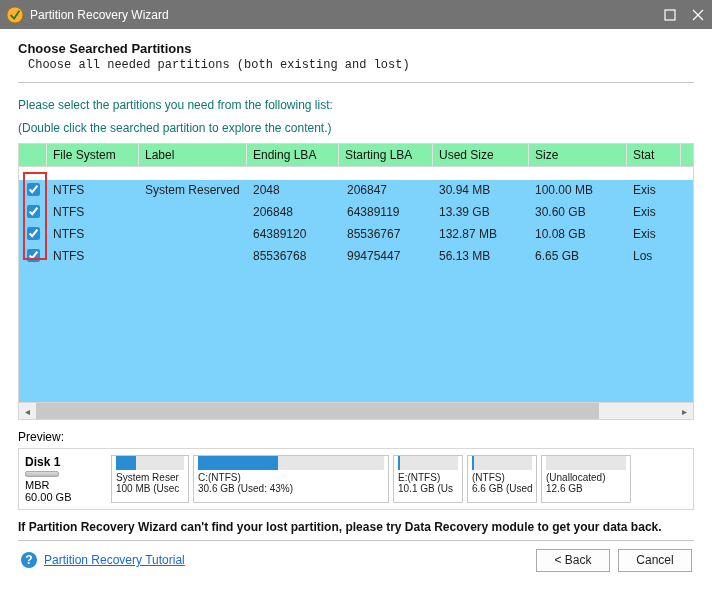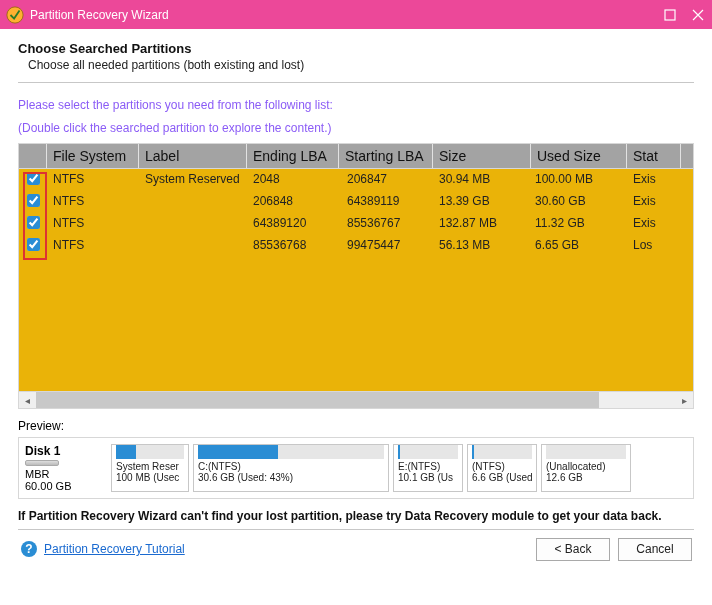--- a/index.html
+++ b/index.html
@@ -1,35 +1,35 @@
 <!DOCTYPE html>
 <html><head>
 <meta charset="utf-8">
 <style>
 * { box-sizing: border-box; margin: 0; padding: 0; font-family: "Segoe UI", Tahoma, sans-serif; }
 body { background: #fff; width: 712px; height: 605px; overflow: hidden; }
 
-.titlebar { background: #ec4899; color: #fff; height: 29px; display: flex; align-items: center; padding-left: 6px; }
+.titlebar { background: #737373; color: #fff; height: 29px; display: flex; align-items: center; padding-left: 6px; }
 .titlebar .app-icon { width: 18px; height: 18px; margin-right: 6px; }
 .titlebar .title { font-size: 12px; flex: 1; }
 .titlebar .win-btn { width: 28px; height: 29px; display: flex; align-items: center; justify-content: center; font-size: 14px; }
 .titlebar .win-btn svg { fill: none; stroke: #fff; stroke-width: 1.2; }
 
 .content { padding: 12px 18px 8px 18px; }
 
 .heading { font-weight: bold; font-size: 13px; color: #111; margin-bottom: 2px; }
-.subheading { font-size: 12px; color: #222; margin-left: 10px; }
+.subheading { font-size: 12px; color: #222; margin-left: 10px; font-family: Liberation Mono, monospace; }
 hr.sep { border: none; border-top: 1px solid #c7c7c7; margin: 10px 0 14px 0; }
 
-.instruct { font-size: 12px; color: #8b5cf6; line-height: 1.4; margin-bottom: 6px; }
+.instruct { font-size: 12px; color: #0f766e; line-height: 1.4; margin-bottom: 6px; }
 
 .tablewrap { border: 1px solid #d7d7d7; position: relative; }
-.theadrow { display: flex; border-bottom: 1px solid #d7d7d7; background: #a3a3a3; font-size: 14px; color: #111; }
+.theadrow { display: flex; border-bottom: 1px solid #d7d7d7; background: #86efac; font-size: 12px; color: #111; }
 .theadrow .th { padding: 4px 6px; border-right: 1px solid #e2e2e2; white-space: nowrap; overflow: hidden; }
-.tbody { height: 222px; overflow: hidden; background: #eab308; }
+.tbody { height: 222px; overflow: hidden; background: #7dd3fc; margin-top: 13px; }
 .trow { display: flex; font-size: 12px; color: #222; }
 .trow .td { padding: 3px 6px; white-space: nowrap; overflow: hidden; }
 .c0 { width: 28px; text-align: center; }
 .c1 { width: 92px; }
 .c2 { width: 108px; }
 .c3 { width: 94px; }
 .c4 { width: 92px; }
 .c5 { width: 96px; }
 .c6 { width: 98px; }
 .c7 { width: 54px; }
@@ -94,22 +94,22 @@
   <div class="instruct">Please select the partitions you need from the following list:</div>
   <div class="instruct">(Double click the searched partition to explore the content.)</div>
 
   <div class="tablewrap" style="position:relative">
     <div class="theadrow">
       <div class="th c0"></div>
       <div class="th c1">File System</div>
       <div class="th c2">Label</div>
       <div class="th c4">Ending LBA</div>
       <div class="th c3">Starting LBA</div>
+      <div class="th c5">Used Size</div>
       <div class="th c6">Size</div>
-      <div class="th c5">Used Size</div>
       <div class="th c7">Stat</div>
     </div>
     <div class="tbody" id="tbody">
         <div class="trow">
           <div class="td c0"><input type="checkbox" checked="" style=""></div>
           <div class="td c1">NTFS</div>
           <div class="td c2">System Reserved</div>
           <div class="td c3">2048</div>
           <div class="td c4">206847</div>
           <div class="td c5">30.94 MB</div>
@@ -126,21 +126,21 @@
           <div class="td c6">30.60 GB</div>
           <div class="td c7">Exis</div>
         </div>
         <div class="trow">
           <div class="td c0"><input type="checkbox" checked="" style=""></div>
           <div class="td c1">NTFS</div>
           <div class="td c2"></div>
           <div class="td c3">64389120</div>
           <div class="td c4">85536767</div>
           <div class="td c5">132.87 MB</div>
-          <div class="td c6">11.32 GB</div>
+          <div class="td c6">10.08 GB</div>
           <div class="td c7">Exis</div>
         </div>
         <div class="trow">
           <div class="td c0"><input type="checkbox" checked="" style=""></div>
           <div class="td c1">NTFS</div>
           <div class="td c2"></div>
           <div class="td c3">85536768</div>
           <div class="td c4">99475447</div>
           <div class="td c5">56.13 MB</div>
           <div class="td c6">6.65 GB</div>

